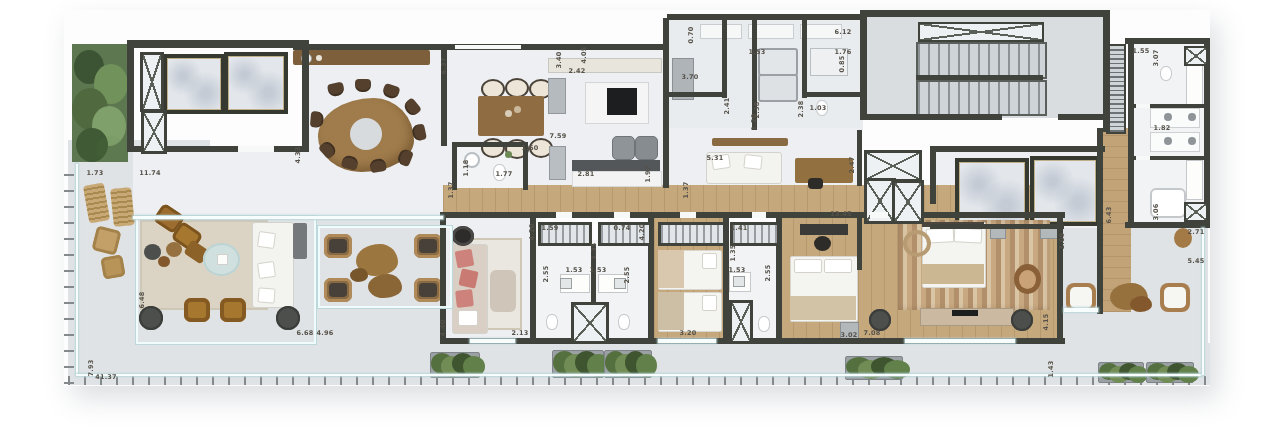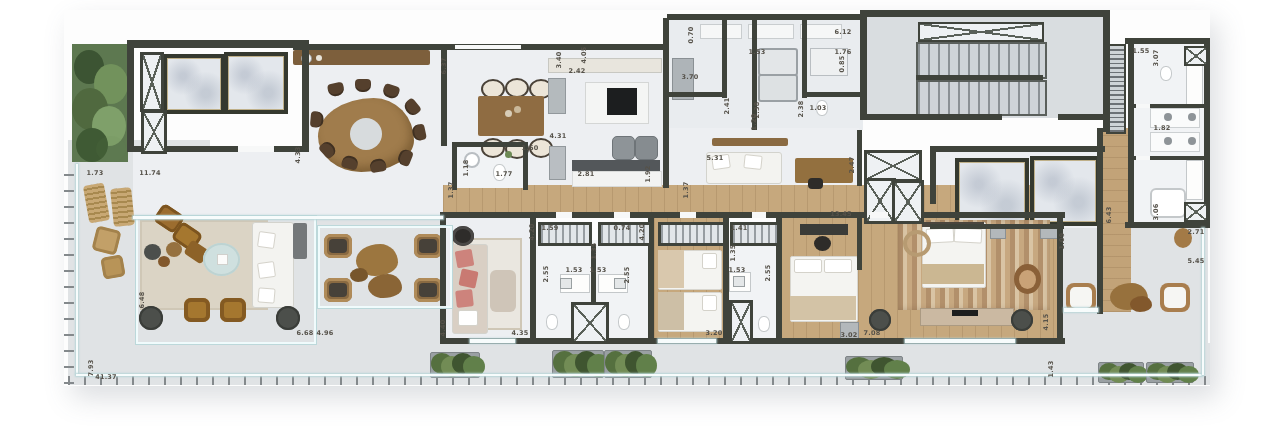--- a/index.html
+++ b/index.html
@@ -413,21 +413,21 @@
       <span class="dim" style="left: 843px; top: 32px;">6.12</span>
       <span class="dim" style="left: 757px; top: 52px;">1.53</span>
       <span class="dim" style="left: 843px; top: 52px; text-align: right;">1.76</span>
       <span class="dim vert" style="left: 842px; top: 64px;">0.85</span>
       <span class="dim" style="left: 690px; top: 77px;">3.70</span>
       <span class="dim vert" style="left: 727px; top: 106px;">2.41</span>
       <span class="dim vert" style="left: 757px; top: 110px;">2.38</span>
       <span class="dim vert" style="left: 801px; top: 109px;">2.38</span>
       <span class="dim" style="left: 818px; top: 108px;">1.03</span>
       <span class="dim vert" style="left: 754px; top: 122px;">1.20</span>
-      <span class="dim" style="left: 558px; top: 136px;">4.31</span>
+      <span class="dim" style="left: 558px; top: 136px;">7.59</span>
       <span class="dim" style="left: 530px; top: 148px;">1.60</span>
       <span class="dim vert" style="left: 466px; top: 168px;">1.18</span>
       <span class="dim" style="left: 504px; top: 174px;">1.77</span>
       <span class="dim" style="left: 586px; top: 174px;">2.81</span>
       <span class="dim vert" style="left: 648px; top: 174px;">1.92</span>
       <span class="dim vert" style="left: 451px; top: 190px;">1.37</span>
       <span class="dim vert" style="left: 686px; top: 190px;">1.37</span>
       <span class="dim" style="left: 715px; top: 158px;">5.31</span>
       <span class="dim vert" style="left: 852px; top: 165px;">2.47</span>
       <span class="dim" style="left: 1141px; top: 51px;">1.55</span>
@@ -437,34 +437,34 @@
       <span class="dim vert" style="left: 1109px; top: 215px;">6.43</span>
       <span class="dim vert" style="left: 1062px; top: 241px;">1.09</span>
       <span class="dim" style="left: 1196px; top: 232px;">2.71</span>
       <span class="dim" style="left: 1196px; top: 261px;">5.45</span>
       <span class="dim" style="left: 841px; top: 214px;">13.45</span>
       <span class="dim" style="left: 849px; top: 335px;">3.02</span>
       <span class="dim" style="left: 872px; top: 333px;">7.08</span>
       <span class="dim vert" style="left: 1046px; top: 322px;">4.15</span>
       <span class="dim vert" style="left: 1051px; top: 369px;">1.43</span>
       <span class="dim vert" style="left: 443px; top: 328px;">4.40</span>
-      <span class="dim" style="left: 520px; top: 333px;">4.35</span>
+      <span class="dim" style="left: 520px; top: 333px;">2.13</span>
       <span class="dim vert" style="left: 532px; top: 232px;">4.20</span>
       <span class="dim" style="left: 550px; top: 228px;">1.59</span>
       <span class="dim" style="left: 622px; top: 228px;">0.74</span>
       <span class="dim vert" style="left: 594px; top: 251px;">1.35</span>
       <span class="dim" style="left: 574px; top: 270px;">1.53</span>
       <span class="dim" style="left: 598px; top: 270px;">1.53</span>
       <span class="dim vert" style="left: 546px; top: 274px;">2.55</span>
       <span class="dim vert" style="left: 627px; top: 275px;">2.55</span>
       <span class="dim vert" style="left: 642px; top: 232px;">4.20</span>
       <span class="dim" style="left: 739px; top: 228px;">1.41</span>
       <span class="dim vert" style="left: 733px; top: 253px;">1.35</span>
       <span class="dim" style="left: 737px; top: 270px;">1.53</span>
       <span class="dim vert" style="left: 768px; top: 273px;">2.55</span>
-      <span class="dim" style="left: 714px; top: 333px;">3.20</span>
+      <span class="dim" style="left: 688px; top: 333px;">3.20</span>
       <span class="dim vert" style="left: 142px; top: 300px;">6.48</span>
       <span class="dim" style="left: 305px; top: 333px;">6.68</span>
       <span class="dim" style="left: 325px; top: 333px;">4.96</span>
       <span class="dim vert" style="left: 91px; top: 368px;">7.93</span>
       <span class="dim" style="left: 106px; top: 377px;">41.37</span>
     </div>
 </div>
 
 </body></html>

